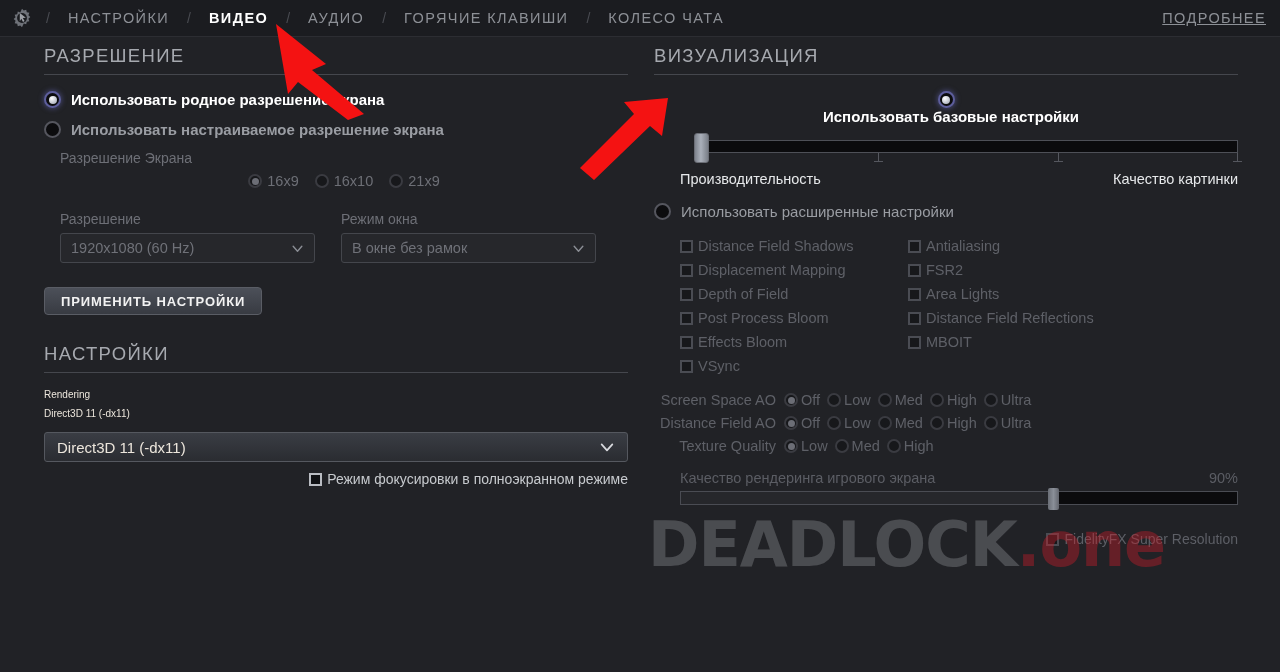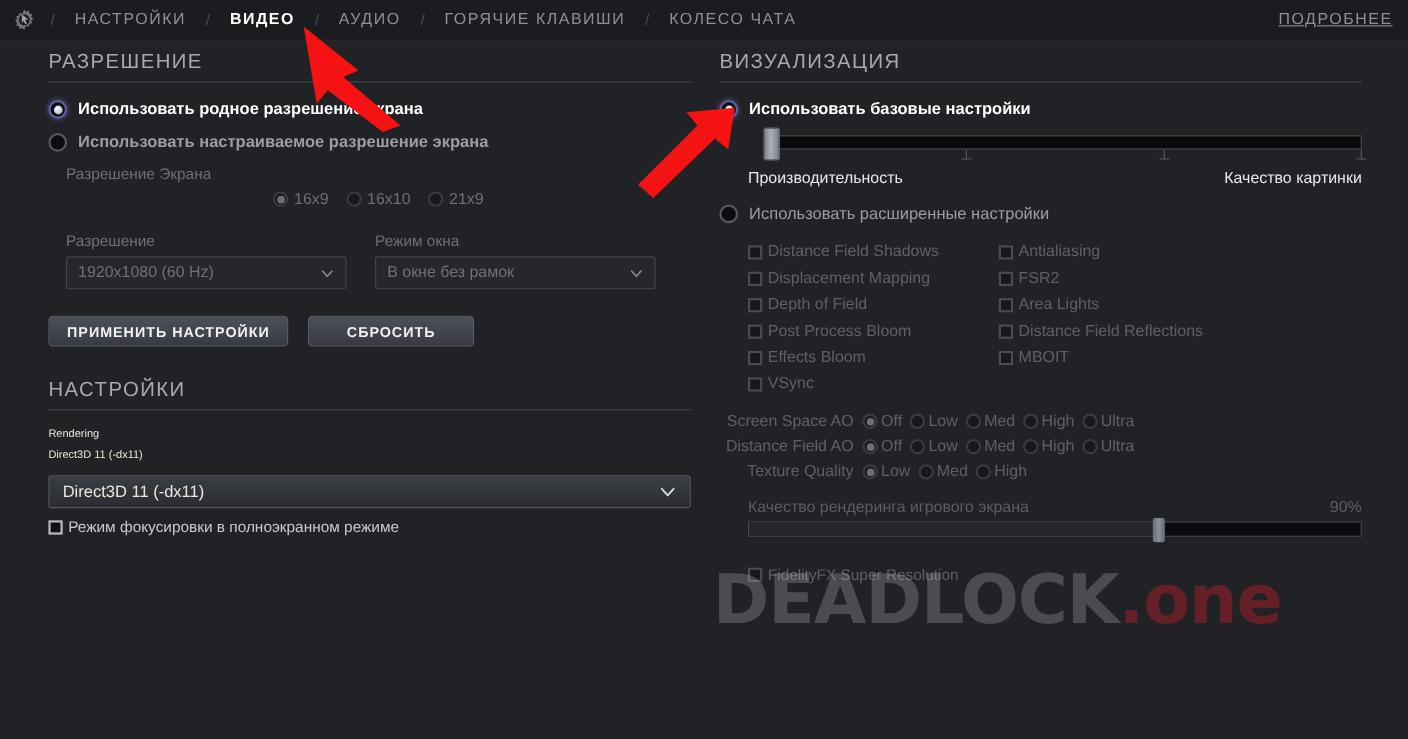--- a/index.html
+++ b/index.html
@@ -94,21 +94,21 @@
 
   
   .kv { color: #ece6dc; font-size: 10px; line-height: 19px; }
   .sel-wide {
     margin-top: 9px; height: 30px;
     border: 1px solid #55585f; border-radius: 3px;
     background: linear-gradient(180deg, #3a3d44 0%, #2a2c31 100%);
     display: flex; align-items: center; justify-content: space-between;
     padding: 0 12px; color: #ece6dc; font-size: 15px; cursor: pointer;
   }
-  .cb-row { display: flex; align-items: center; margin-top: 9px; }
+  .cb-row { display: flex; align-items: center; margin-top: 9px; justify-content: flex-end; }
   .cb {
     width: 13px; height: 13px; flex: none; cursor: pointer;
     background: #101114; border: 2px solid #b9bcc2;
   }
   .cb.dim { border-color: #4a4c53; background: #17181b; }
   .cb-text { font-size: 14px; color: #c7cace; margin-left: 5px; }
   .cb-text.dim { color: #5d5f66; }
 
   
   .slider-wrap { margin: 8px 0 0 26px; position: relative; height: 34px; width: 558px; }
@@ -248,21 +248,20 @@
             <svg class="chev" viewBox="0 0 24 24">
               <path d="M4 8l8 9 8-9" fill="none" stroke="#8a8d94" stroke-width="2.6" stroke-linecap="round" stroke-linejoin="round"></path>
             </svg>
           </div>
         </div>
       </div>
     </div>
 
     <div class="btn-row">
       <div class="btn">ПРИМЕНИТЬ НАСТРОЙКИ</div>
-      <div class="btn" style="padding:0 34px;">СБРОСИТЬ</div>
     </div>
 
     <div style="margin-top:28px;">
       <div class="section-title">НАСТРОЙКИ</div>
       <div class="section-rule" style="margin-bottom:12px;"></div>
 
       <div class="kv">Rendering</div>
       <div class="kv">Direct3D 11 (-dx11)</div>
 
       <div class="sel-wide">
@@ -277,21 +276,21 @@
         <div class="cb-text">Режим фокусировки в полноэкранном режиме</div>
       </div>
     </div>
   </div>
 
   <div class="col-right">
 
     <div class="section-title">ВИЗУАЛИЗАЦИЯ</div>
     <div class="section-rule"></div>
 
-    <div class="radio-row" style="margin-bottom:0;">
+    <div class="radio-row" style="margin-bottom:0;flex-direction:column;">
       <div class="rb sel"></div>
       <div class="radio-label bold">Использовать базовые настройки</div>
     </div>
 
     <div class="slider-wrap">
       <div class="slider-track"></div>
       <div class="tick" style="left:198px;"></div>
       <div class="tick" style="left:378px;"></div>
       <div class="tick" style="left:557px;"></div>
       <div class="s-handle"></div>

